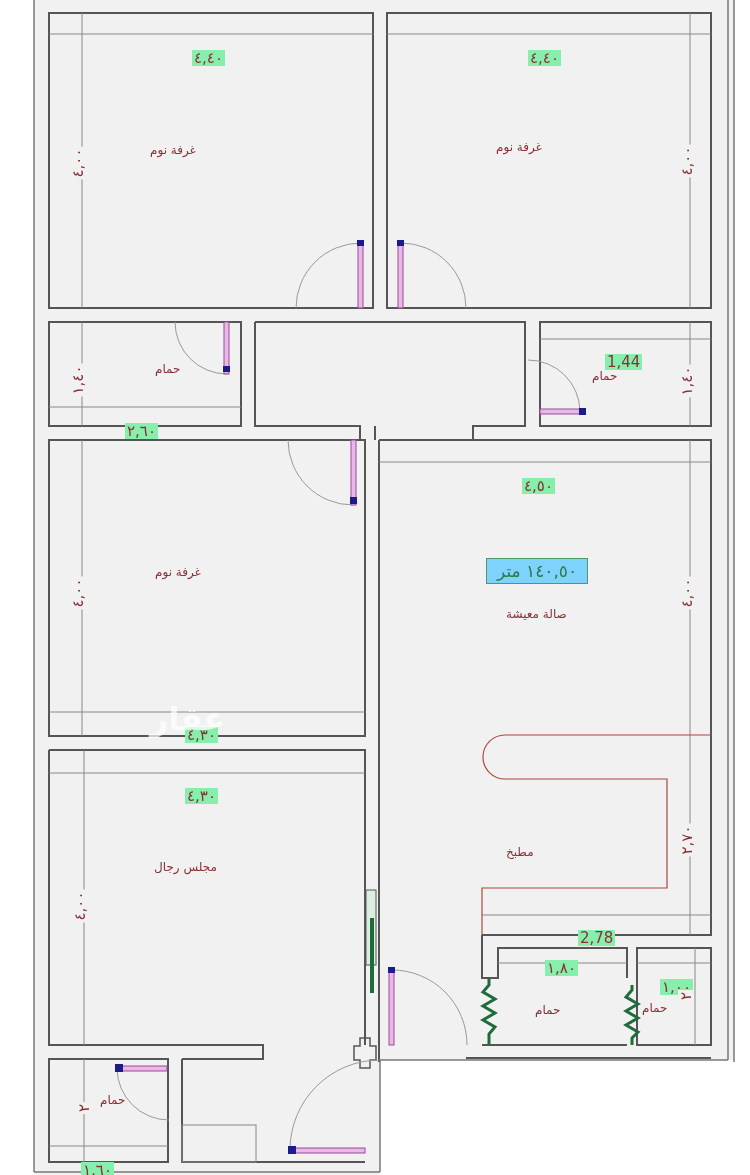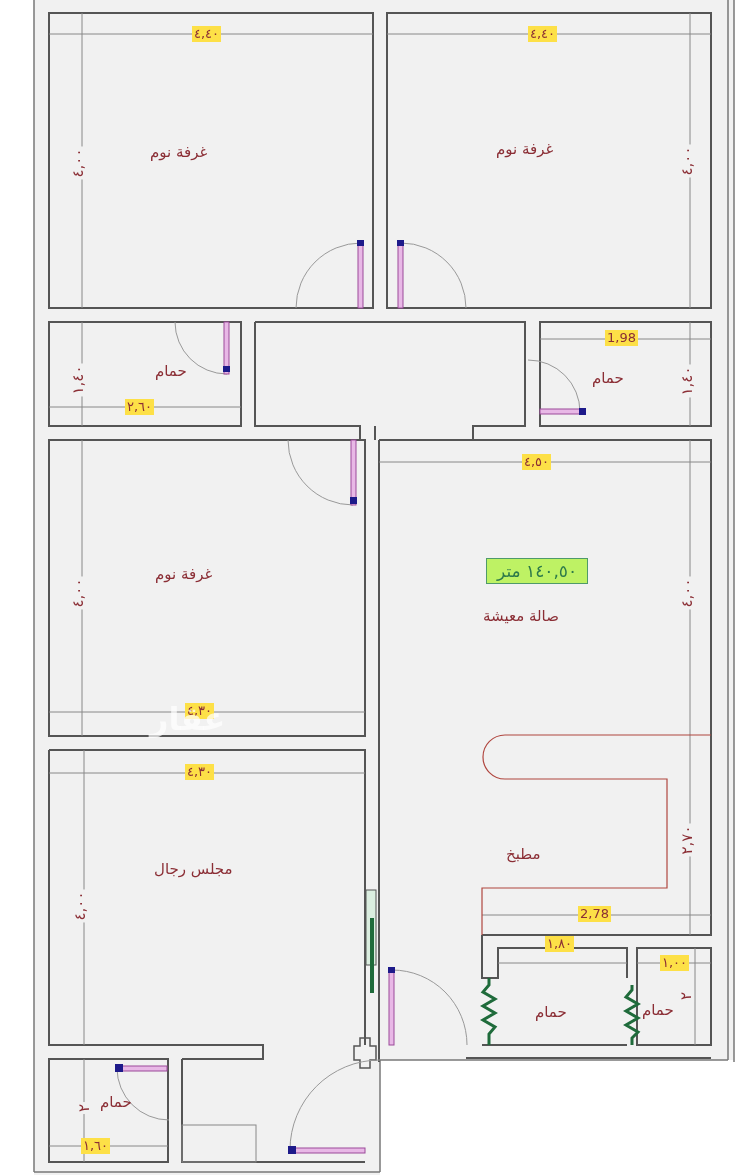--- a/index.html
+++ b/index.html
@@ -1,22 +1,22 @@
 <!DOCTYPE html>
 <html><head>
 <meta charset="utf-8">
 <style>
   html, body { margin:0; padding:0; }
   body { width:750px; height:1175px; background:#ffffff; position:relative; overflow:hidden; font-family:"DejaVu Sans", sans-serif; }
   #plan { position:absolute; left:0; top:0; width:750px; height:1175px; }
   .lbl { position:absolute; color:#8b2e35; font-family:"DejaVu Sans", sans-serif; white-space:nowrap; direction:rtl; }
-  .room-label { font-size:15px; }
-  .dim { font-size:13px; background:#fde047; padding:0 2px; line-height:16px; }
+  .room-label { font-size:12px; }
+  .dim { font-size:15px; background:#86efac; padding:0 2px; line-height:16px;margin-top:24px; }
   .dim-v { font-size:15px; transform:rotate(-90deg); transform-origin:center; background:#f1f1f1; padding:0 2px; line-height:16px; }
-  .area-box { position:absolute; border:1.5px solid #4f9a6a; color:#2d7a4a; font-size:17px; padding:2px 10px; background:#bef264; direction:rtl; white-space:nowrap; }
+  .area-box { position:absolute; border:1.5px solid #4f9a6a; color:#2d7a4a; font-size:17px; padding:2px 10px; background:#7dd3fc; direction:rtl; white-space:nowrap; }
   .watermark { position:absolute; color:rgba(255,255,255,0.7); font-size:32px; font-weight:bold; direction:rtl; }
 </style>
 </head>
 <body>
 
 <svg id="plan" viewBox="0 0 750 1175" xmlns="http://www.w3.org/2000/svg">
 
   <rect x="0" y="0" width="750" height="1175" fill="#ffffff"></rect>
   <rect x="34" y="0" width="700" height="1175" fill="#f1f1f1"></rect>
   <rect x="380" y="1060" width="370" height="115" fill="#ffffff"></rect>
@@ -133,34 +133,34 @@
 
   <path d="M711 735 H505 A22 22 0 0 0 505 779 H667 V888 H482 V935" stroke="#b0463f" stroke-width="1.2" fill="none"></path>
 </svg>
 
 <div class="lbl room-label" style="left:150px;top:143px;">غرفة نوم</div>
 <div class="lbl room-label" style="left:496px;top:140px;">غرفة نوم</div>
 <div class="lbl room-label" style="left:155px;top:362px;">حمام</div>
 <div class="lbl room-label" style="left:592px;top:369px;">حمام</div>
 <div class="lbl room-label" style="left:155px;top:565px;">غرفة نوم</div>
 <div class="area-box" style="left:486px;top:558px;">١٤٠,٥٠ متر</div>
-<div class="lbl room-label" style="left:483px;top:607px;">صالة معيشة</div>
+<div class="lbl room-label" style="left:506px;top:607px;">صالة معيشة</div>
 <div class="lbl room-label" style="left:506px;top:845px;">مطبخ</div>
 <div class="lbl room-label" style="left:154px;top:860px;">مجلس رجال</div>
 <div class="lbl room-label" style="left:535px;top:1003px;">حمام</div>
 <div class="lbl room-label" style="left:642px;top:1001px;">حمام</div>
 <div class="lbl room-label" style="left:100px;top:1093px;">حمام</div>
 
 <div class="lbl dim" style="left:192px;top:26px;">٤,٤٠</div>
 <div class="lbl dim" style="left:528px;top:26px;">٤,٤٠</div>
 <div class="lbl dim-v" style="left:62px;top:155px;">٤,٠٠</div>
 <div class="lbl dim-v" style="left:671px;top:153px;">٤,٠٠</div>
 <div class="lbl dim-v" style="left:62px;top:372px;">١,٤٠</div>
 <div class="lbl dim" style="left:125px;top:399px;">٢,٦٠</div>
-<div class="lbl dim" style="left:605px;top:330px;">1,98</div>
+<div class="lbl dim" style="left:605px;top:330px;">1,44</div>
 <div class="lbl dim-v" style="left:671px;top:373px;">١,٤٠</div>
 <div class="lbl dim" style="left:522px;top:454px;">٤,٥٠</div>
 <div class="lbl dim-v" style="left:671px;top:585px;">٤,٠٠</div>
 <div class="lbl dim-v" style="left:62px;top:585px;">٤,٠٠</div>
 <div class="lbl dim" style="left:185px;top:703px;">٤,٣٠</div>
 <div class="lbl dim" style="left:185px;top:764px;">٤,٣٠</div>
 <div class="lbl dim-v" style="left:64px;top:898px;">٤,٠٠</div>
 <div class="lbl dim-v" style="left:671px;top:832px;">٢,٧٠</div>
 <div class="lbl dim" style="left:578px;top:906px;">2,78</div>
 <div class="lbl dim" style="left:545px;top:936px;">١,٨٠</div>

